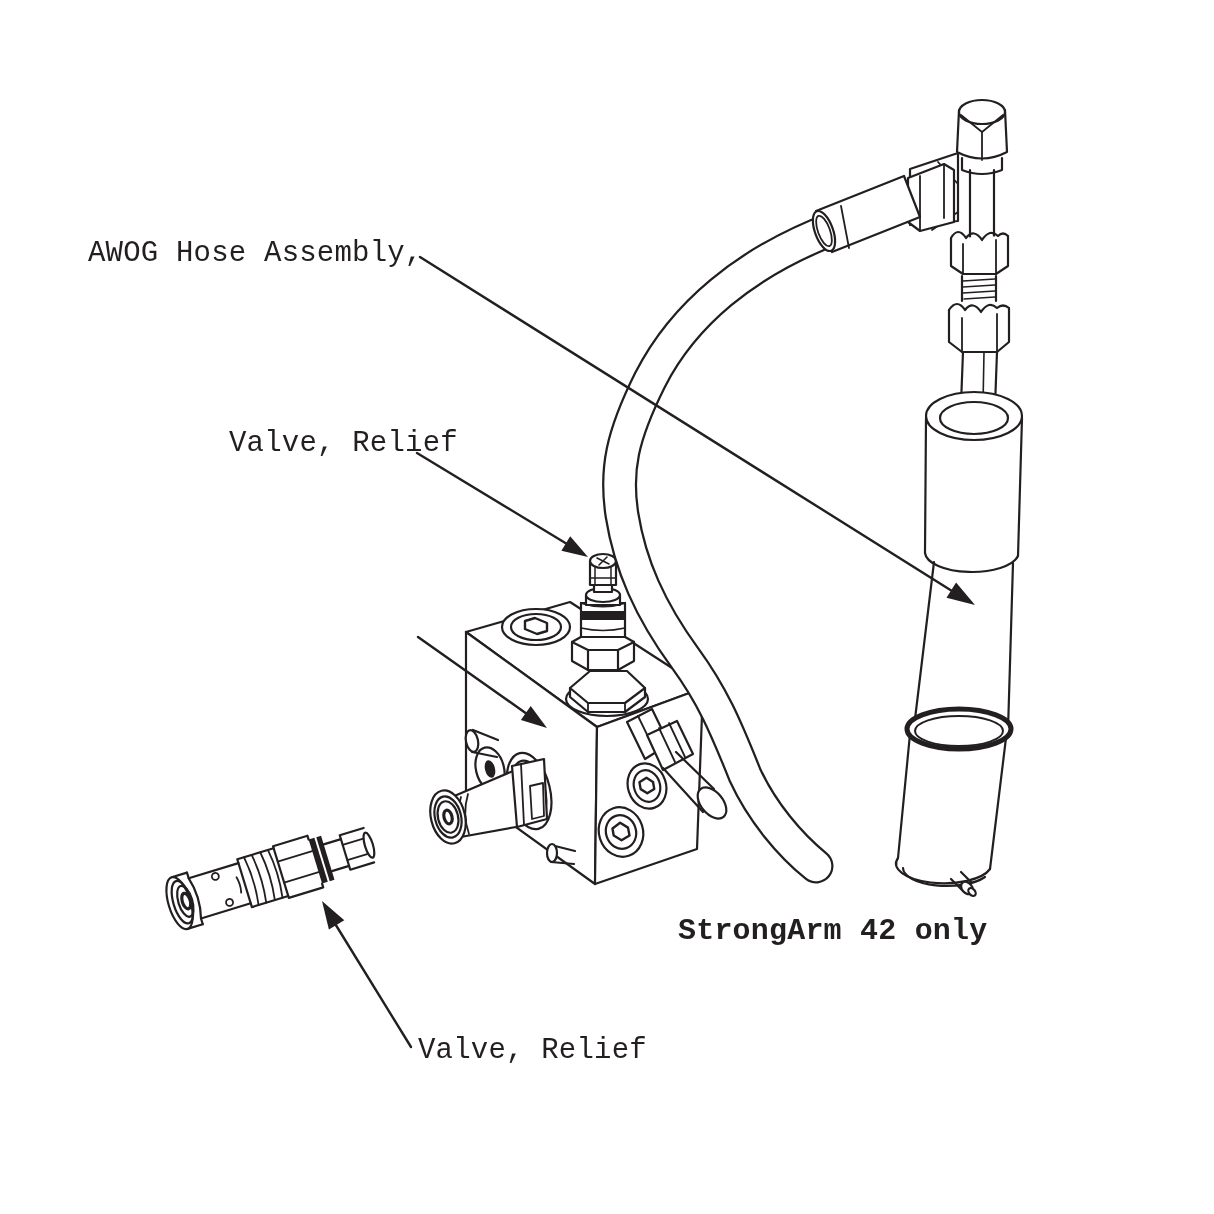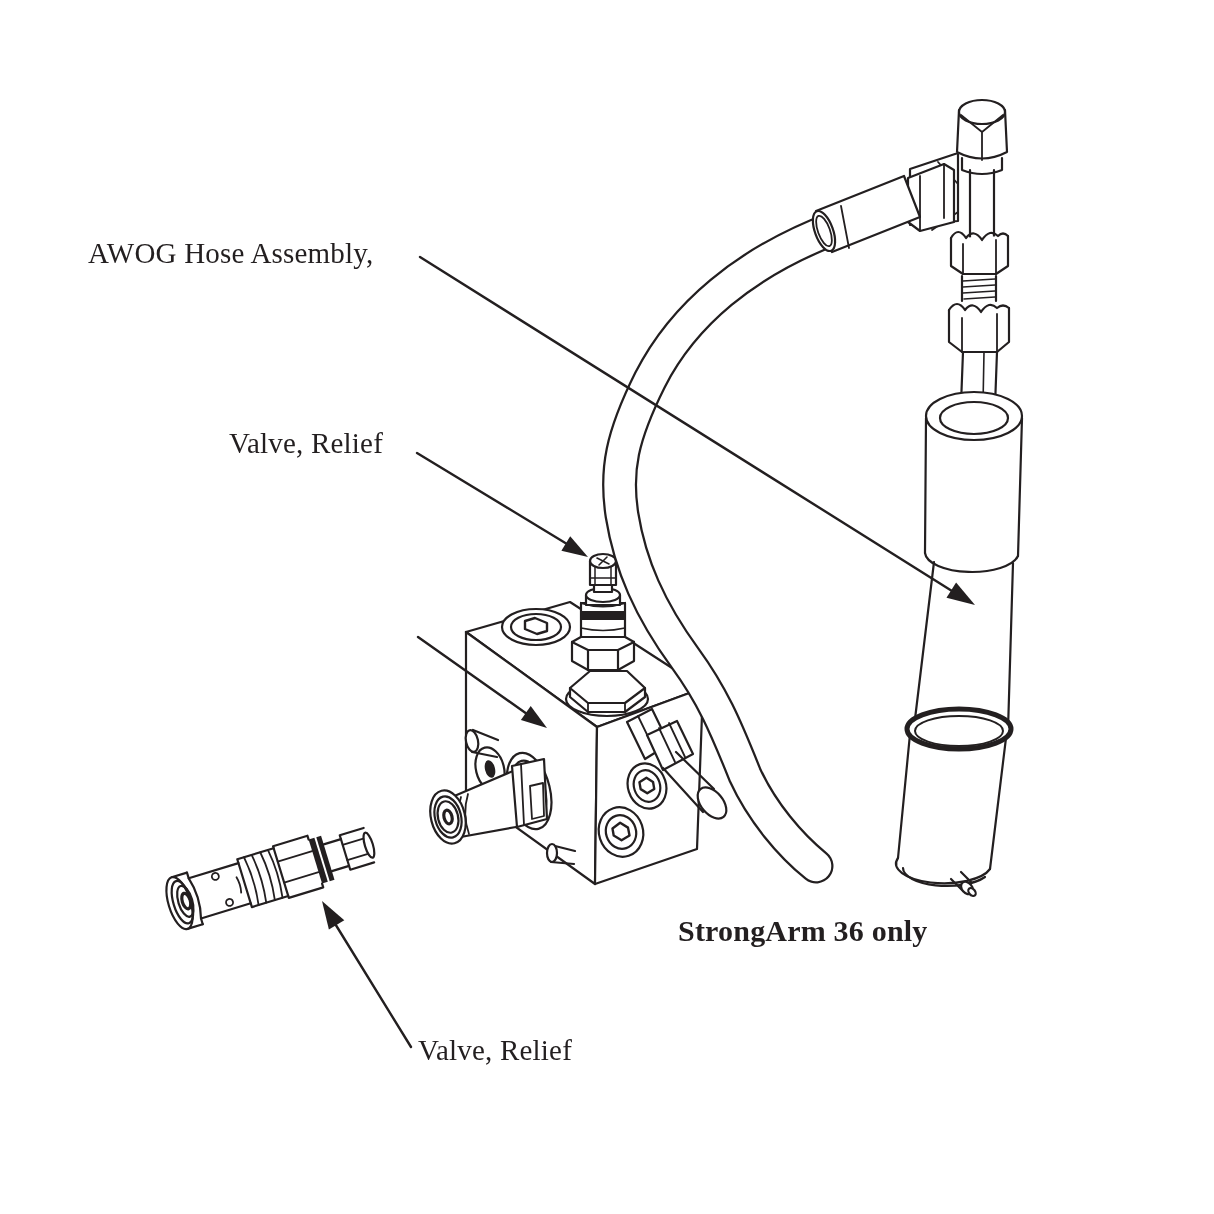--- a/index.html
+++ b/index.html
@@ -1,18 +1,18 @@
 <!DOCTYPE html>
 <html><head>
 <meta charset="utf-8">
 <style>
   html,body { margin:0; padding:0; background:#ffffff; }
   .canvas {
     position:relative; width:1214px; height:1214px; background:#ffffff;
-    font-family:Liberation Serif, serif; overflow:hidden;
+    font-family:Liberation Mono, monospace; overflow:hidden;
   }
   .canvas svg { position:absolute; left:0; top:0; }
   .lbl {
     position:absolute; font-size:29px; line-height:1; color:#231f20;
     white-space:nowrap; letter-spacing:0.2px;
   }
   .lbl.bold { font-weight:bold; font-size:30px; }
 </style>
 </head>
 <body>
@@ -212,15 +212,15 @@
         <path d="M411,1047 L334,922"></path>
         <polygon points="322,901 344.3,920.2 328.9,929.6" fill="#231f20" stroke="none"></polygon>
       </g>
     </g>
   </g>
 </svg>
 
 <div class="lbl" style="left:88px;  top:239px">AWOG Hose Assembly,</div>
 <div class="lbl" style="left:229px; top:429px">Valve, Relief</div>
 <div class="lbl" style="left:418px; top:1036px">Valve, Relief</div>
-<div class="lbl bold" style="left:678px; top:916px">StrongArm 36 only</div>
+<div class="lbl bold" style="left:678px; top:916px">StrongArm 42 only</div>
 
 </div>
 
 </body></html>

